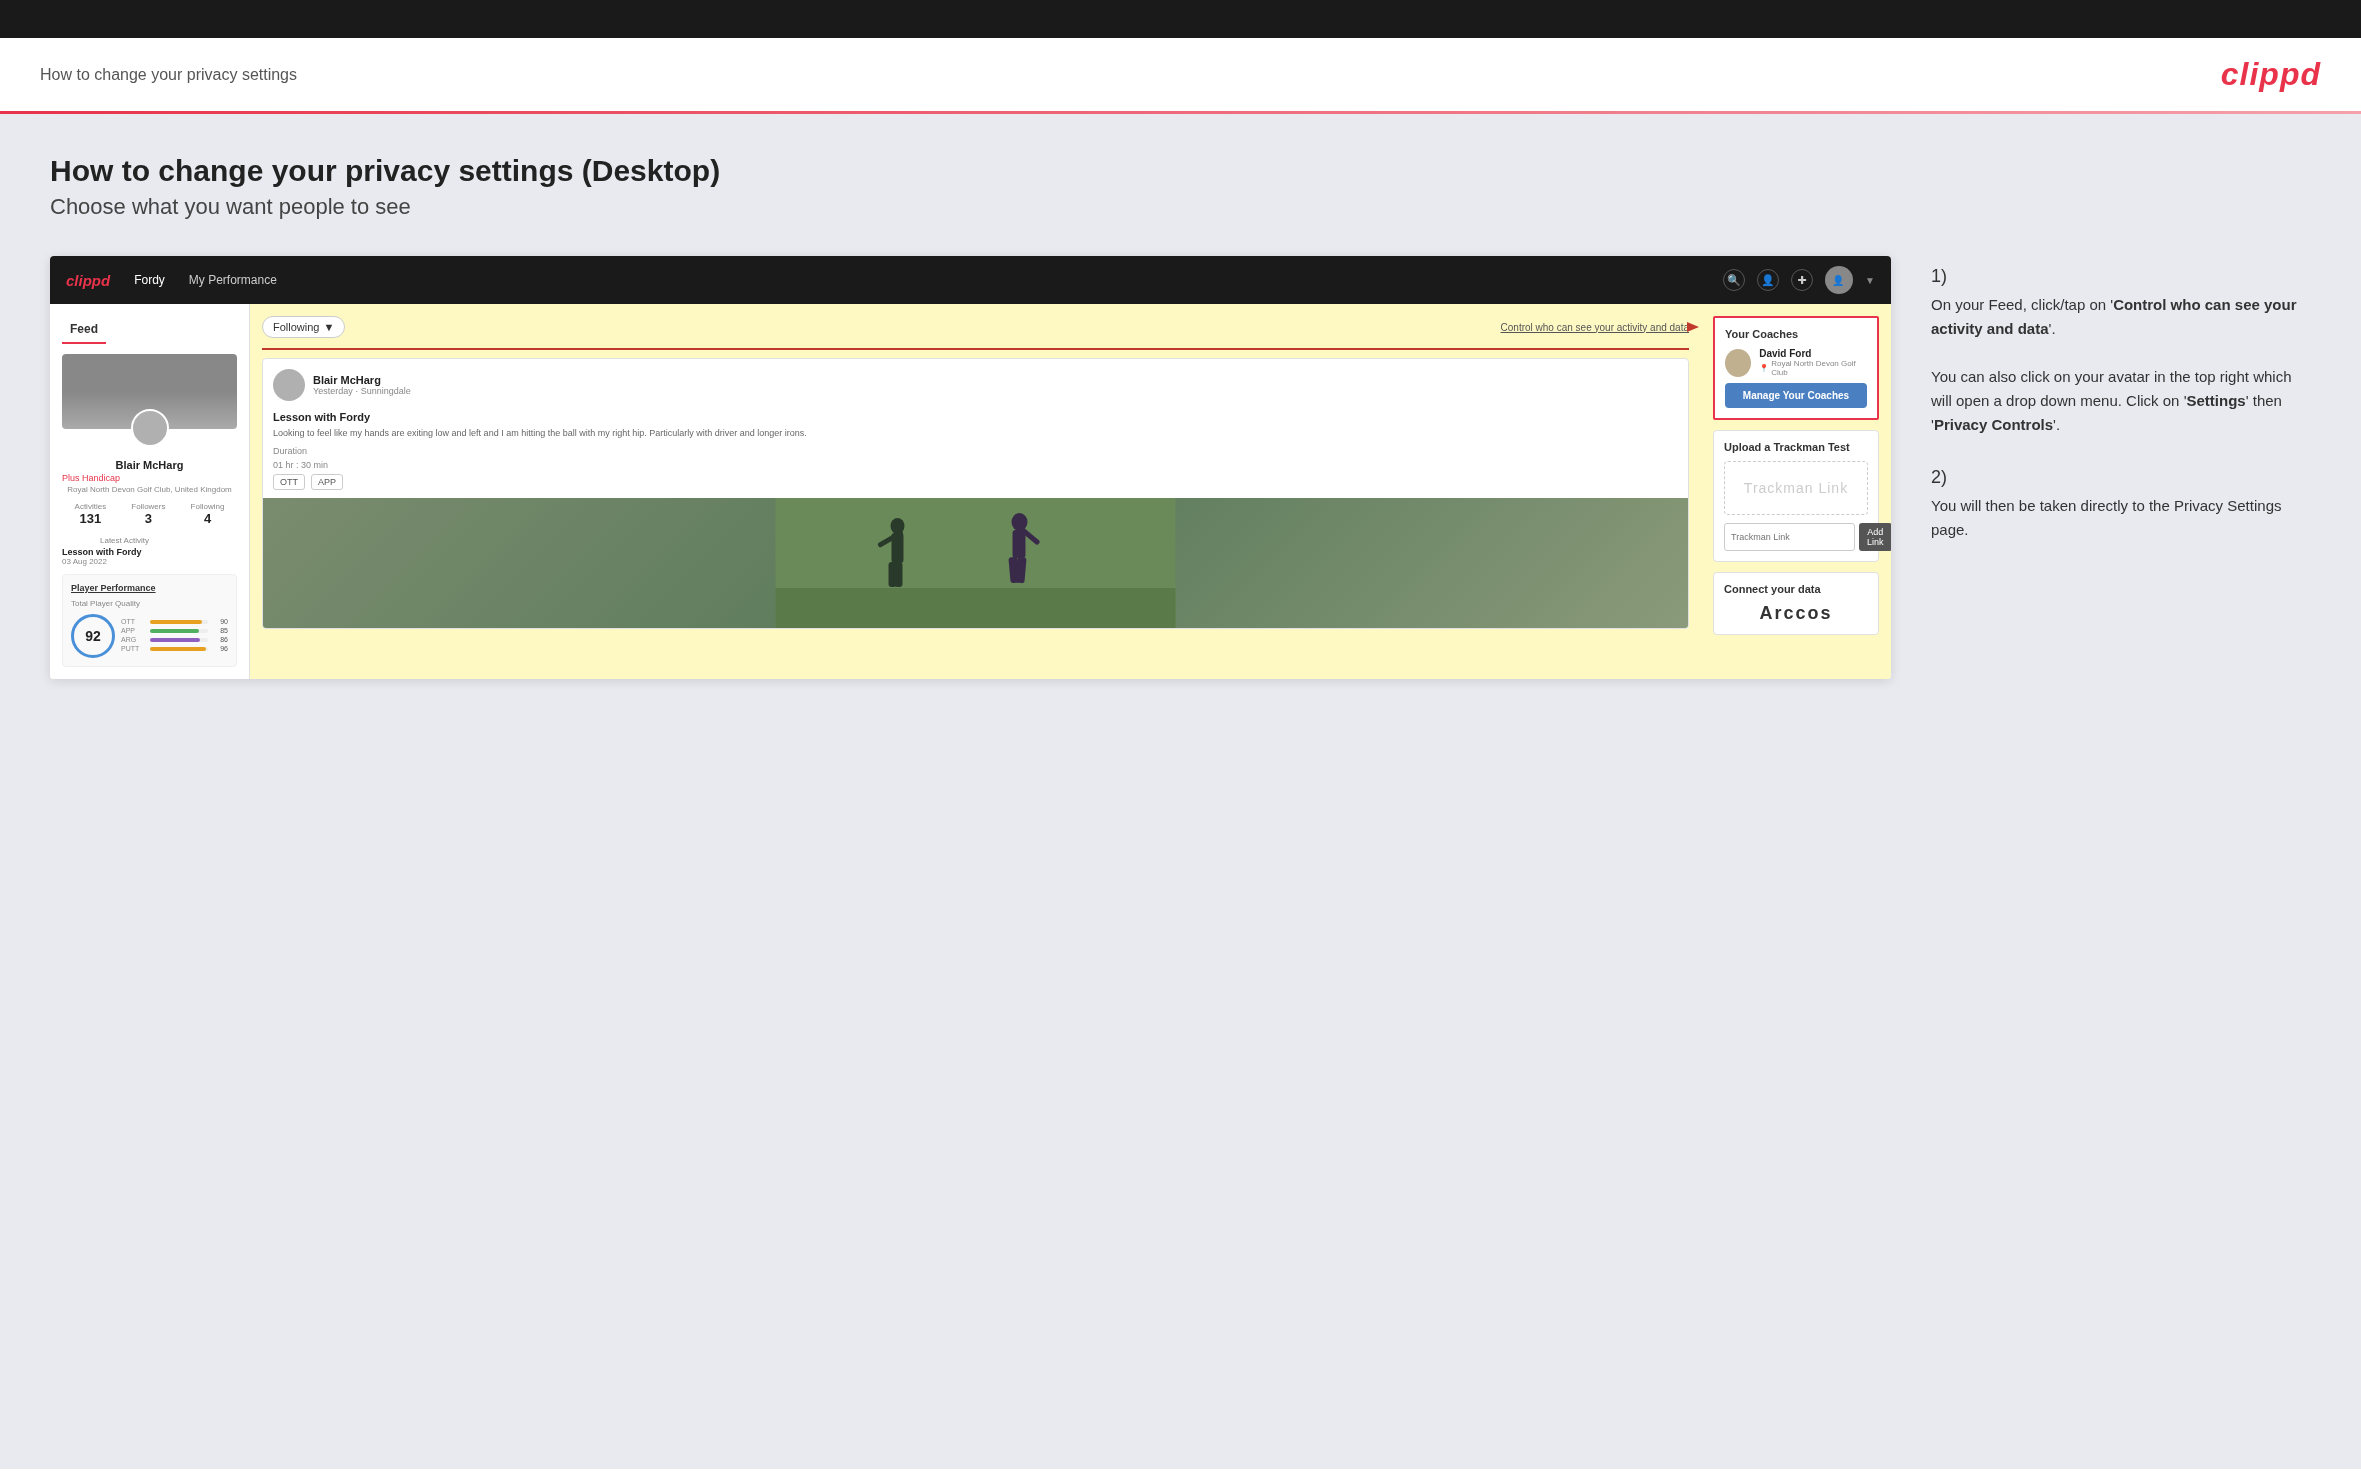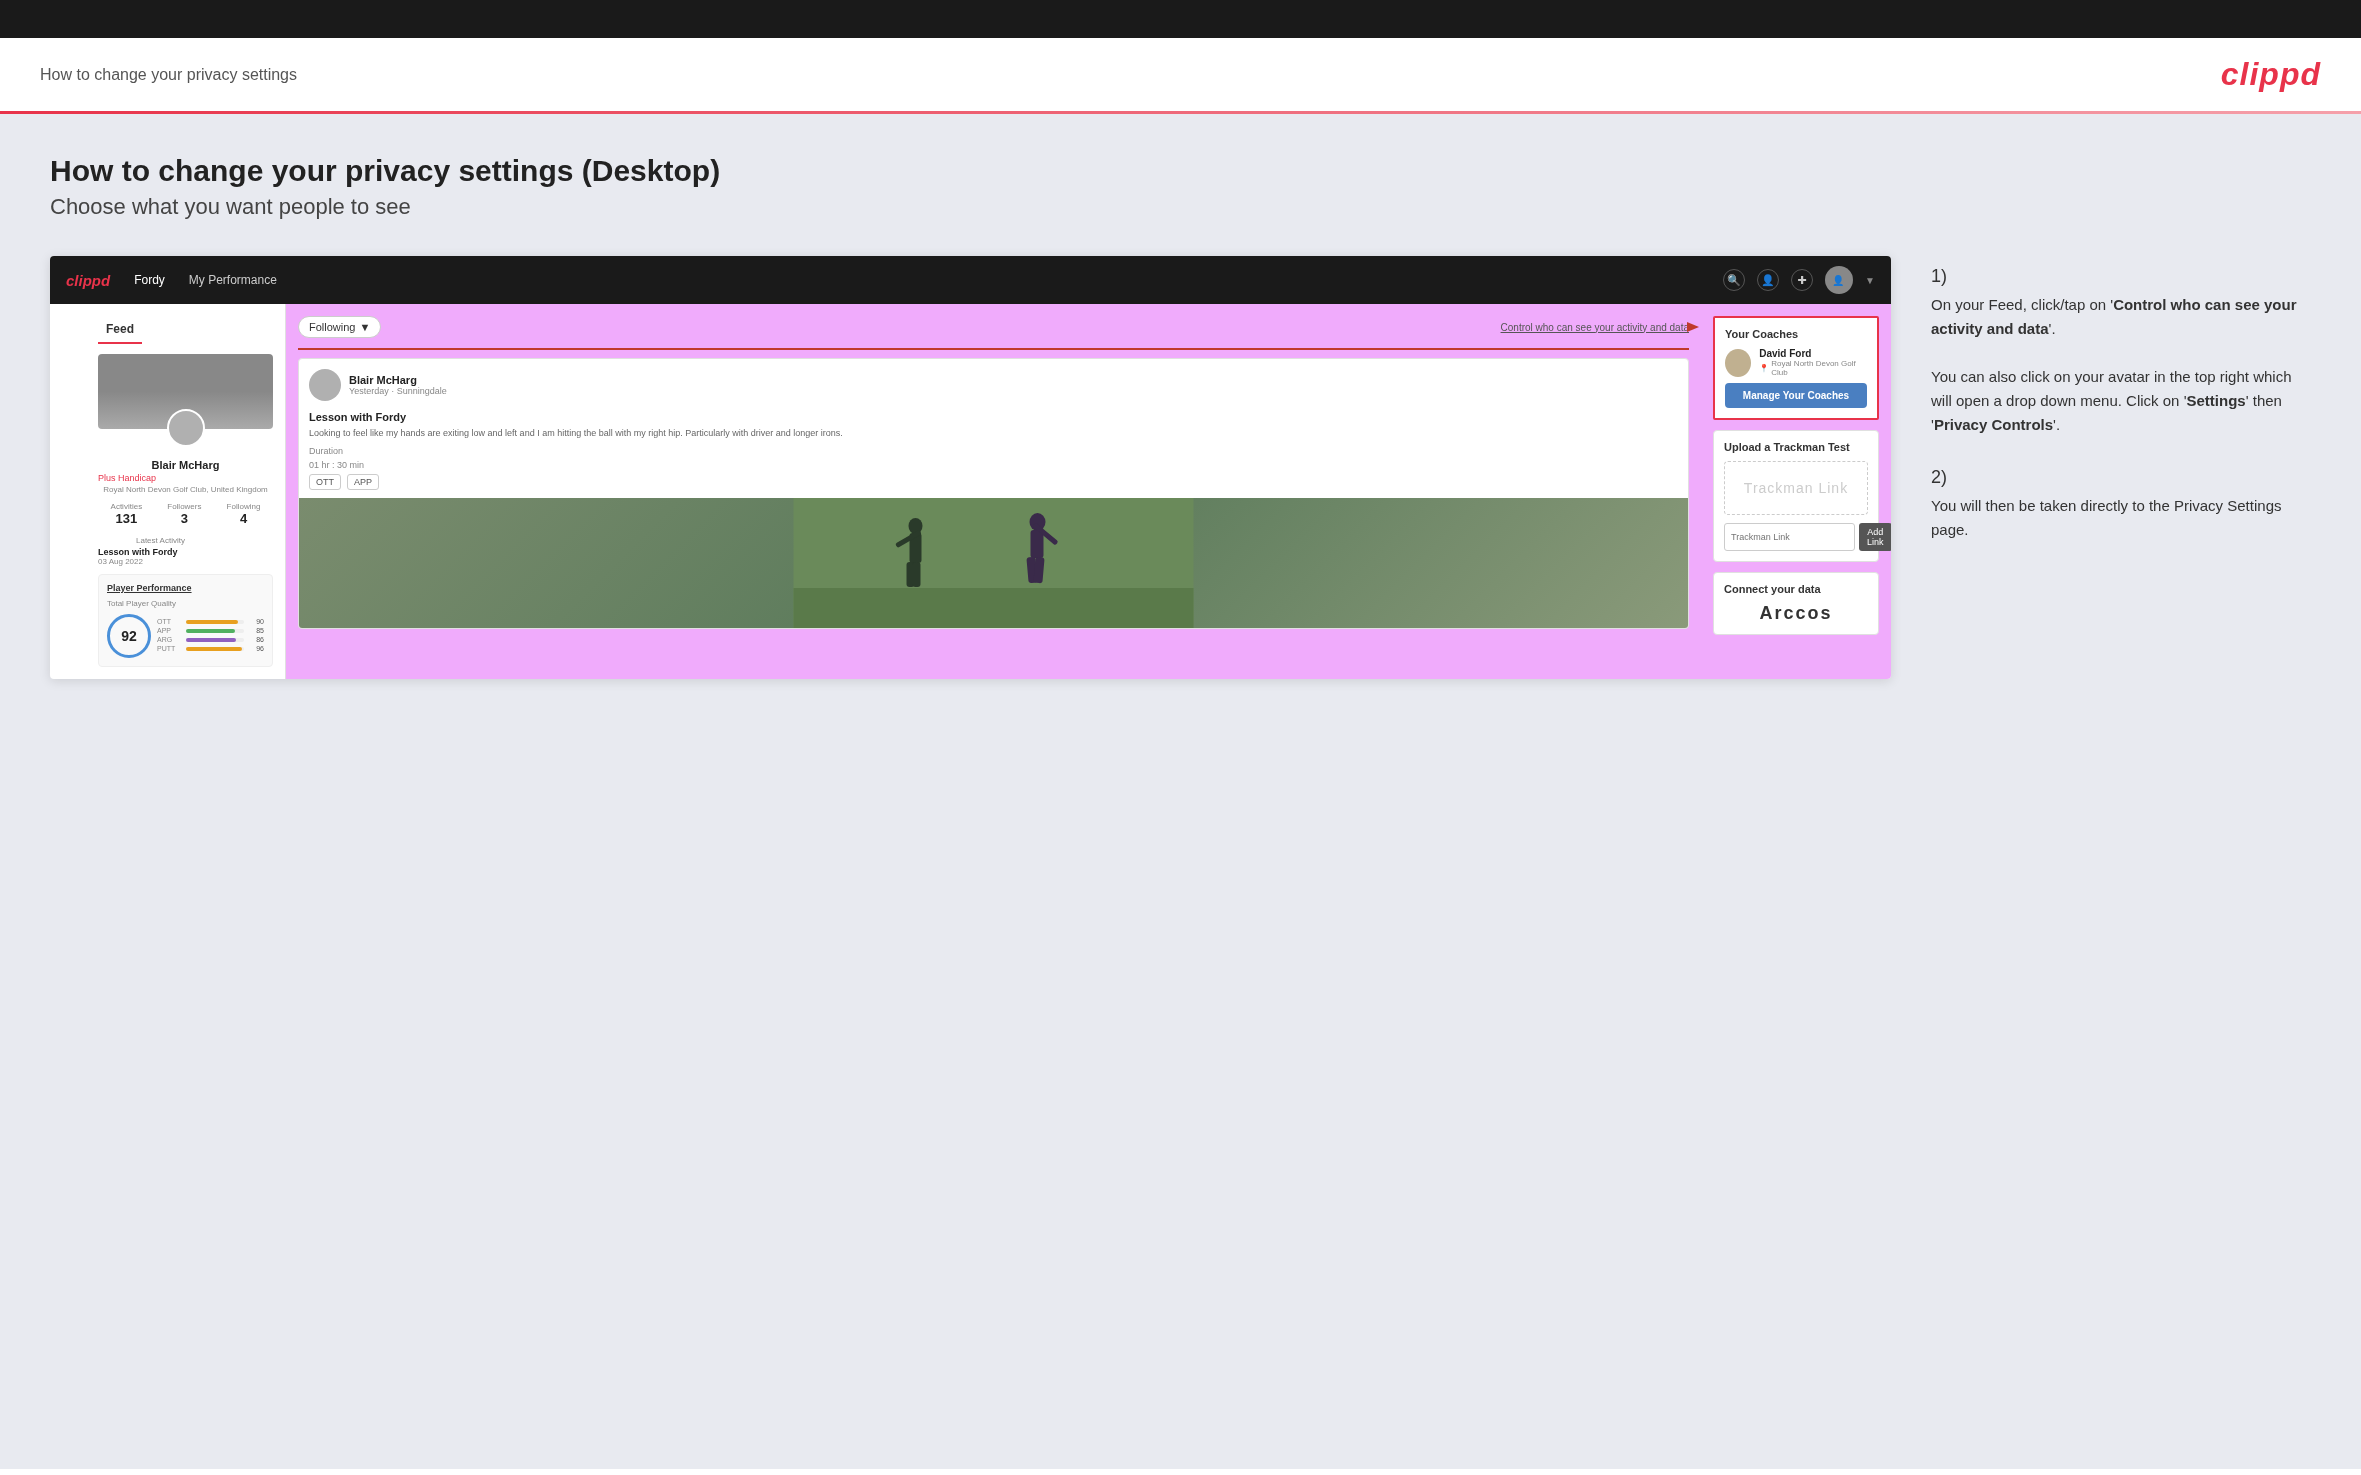--- a/index.html
+++ b/index.html
@@ -118,22 +118,21 @@
       display: flex;
       align-items: center;
       justify-content: center;
       color: #fff;
       font-size: 10px;
     }
 
     
     .app-body {
       display: flex;
-      background: #f0abfc;
-      margin-left: 36px;
+      background: #fef9c3;
     }
 
     
     .app-sidebar {
       width: 200px;
       min-width: 200px;
       background: #fff;
       border-right: 1px solid #e0e0e0;
       padding: 12px;
     }

